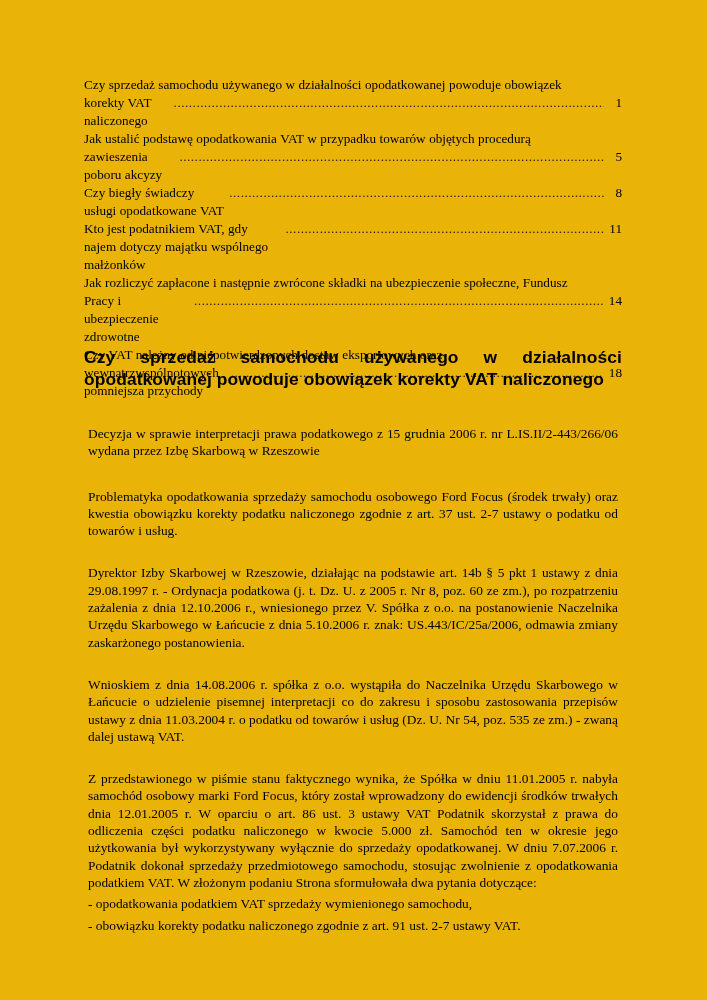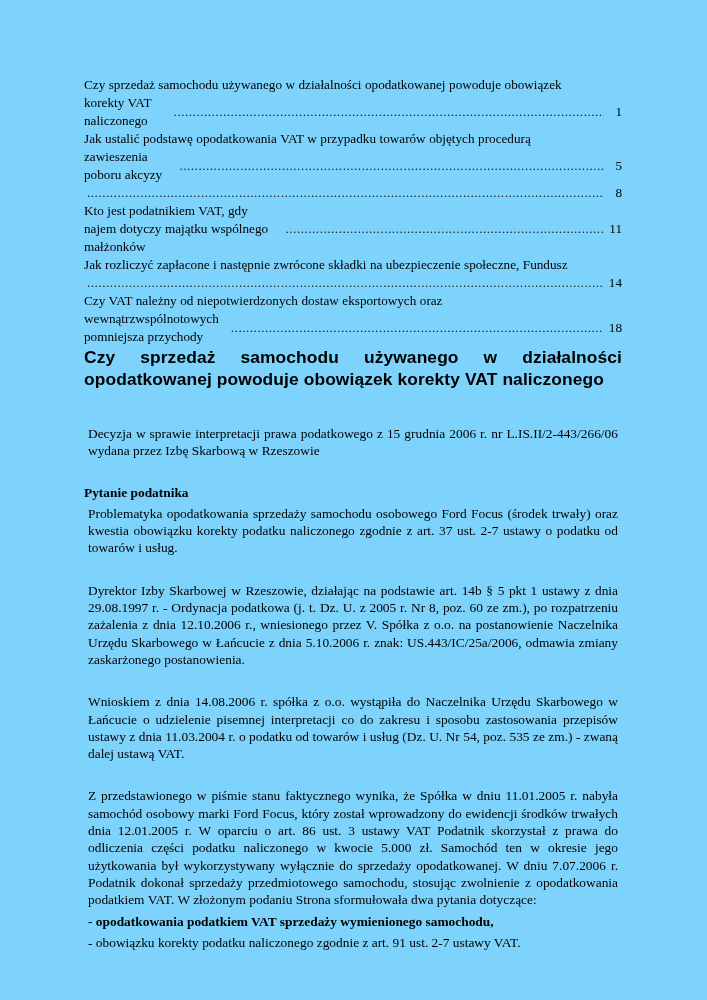--- a/index.html
+++ b/index.html
@@ -15,40 +15,40 @@
     font-family: "Liberation Serif", "DejaVu Serif", serif;
     color: #000000;
     -webkit-font-smoothing: none;
   }
   .page {
     position: absolute;
     left: 0;
     top: 0;
     width: 707px;
     height: 1000px;
-    background: #7dd3fc;
+    background: #eab308;
   }
 
   
   .toc {
     position: absolute;
     left: 84px;
     top: 76px;
     width: 538px;
   }
   .toc-entry {
     font-size: 13.2px;
     line-height: 18px;
     text-align: left;
     margin: 0;
     word-spacing: 0.2px;
   }
   .toc-row {
     display: flex;
-    align-items: center;
+    align-items: flex-start;
     width: 100%;
   }
   .toc-lead {
     flex: 1 1 auto;
     overflow: hidden;
     white-space: nowrap;
     margin: 0 1px 0 3px;
     color: #222;
     font-size: 13.2px;
     letter-spacing: 0.5px;
@@ -122,36 +122,38 @@
       <span class="toc-firstline">Jak ustalić podstawę opodatkowania VAT w przypadku towarów objętych procedurą</span>
       <span class="toc-row">
         <span>zawieszenia poboru akcyzy</span>
         <span class="toc-lead">................................................................................................................................................................................</span>
         <span class="toc-page">5</span>
       </span>
     </div>
 
     <div class="toc-entry">
       <span class="toc-row">
+        <span>Czy biegły świadczy usługi opodatkowane VAT</span>
         <span class="toc-lead">................................................................................................................................................................................</span>
         <span class="toc-page">8</span>
       </span>
     </div>
 
     <div class="toc-entry">
       <span class="toc-row">
         <span>Kto jest podatnikiem VAT, gdy najem dotyczy majątku wspólnego małżonków</span>
         <span class="toc-lead">................................................................................................................................................................................</span>
         <span class="toc-page">11</span>
       </span>
     </div>
 
     <div class="toc-entry">
       <span class="toc-firstline">Jak rozliczyć zapłacone i następnie zwrócone składki na ubezpieczenie społeczne, Fundusz</span>
       <span class="toc-row">
+        <span>Pracy i ubezpieczenie zdrowotne</span>
         <span class="toc-lead">................................................................................................................................................................................</span>
         <span class="toc-page">14</span>
       </span>
     </div>
 
     <div class="toc-entry">
       <span class="toc-firstline">Czy VAT należny od niepotwierdzonych dostaw eksportowych oraz</span>
       <span class="toc-row">
         <span>wewnątrzwspólnotowych pomniejsza przychody</span>
         <span class="toc-lead">................................................................................................................................................................................</span>
@@ -162,33 +164,32 @@
   </div>
 
   <h1 class="article-heading">Czy sprzedaż samochodu używanego w działalności opodatkowanej powoduje obowiązek korekty VAT naliczonego</h1>
 
   <div class="body-block">
 
     <p class="para">Decyzja w sprawie interpretacji prawa podatkowego z 15 grudnia 2006 r. nr L.IS.II/2-443/266/06 wydana przez Izbę Skarbową w Rzeszowie</p>
 
     <div class="gap-20"></div>
 
-    <p class="subhead">Pytanie podatnika</p>
     <p class="para">Problematyka opodatkowania sprzedaży samochodu osobowego Ford Focus (środek trwały) oraz kwestia obowiązku korekty podatku naliczonego zgodnie z art. 37 ust. 2-7 ustawy o podatku od towarów i usług.</p>
 
     <div class="gap-17"></div>
 
     <p class="para">Dyrektor Izby Skarbowej w Rzeszowie, działając na podstawie art. 14b § 5 pkt 1 ustawy z dnia 29.08.1997 r. - Ordynacja podatkowa (j. t. Dz. U. z 2005 r. Nr 8, poz. 60 ze zm.), po rozpatrzeniu zażalenia z dnia 12.10.2006 r., wniesionego przez V. Spółka z o.o. na postanowienie Naczelnika Urzędu Skarbowego w Łańcucie z dnia 5.10.2006 r. znak: US.443/IC/25a/2006, odmawia zmiany zaskarżonego postanowienia.</p>
 
     <div class="gap-17"></div>
 
     <p class="para">Wnioskiem z dnia 14.08.2006 r. spółka z o.o. wystąpiła do Naczelnika Urzędu Skarbowego w Łańcucie o udzielenie pisemnej interpretacji co do zakresu i sposobu zastosowania przepisów ustawy z dnia 11.03.2004 r. o podatku od towarów i usług (Dz. U. Nr 54, poz. 535 ze zm.) - zwaną dalej ustawą VAT.</p>
 
     <div class="gap-17"></div>
 
     <p class="para">Z przedstawionego w piśmie stanu faktycznego wynika, że Spółka w dniu 11.01.2005 r. nabyła samochód osobowy marki Ford Focus, który został wprowadzony do ewidencji środków trwałych dnia 12.01.2005 r. W oparciu o art. 86 ust. 3 ustawy VAT Podatnik skorzystał z prawa do odliczenia części podatku naliczonego w kwocie 5.000 zł. Samochód ten w okresie jego użytkowania był wykorzystywany wyłącznie do sprzedaży opodatkowanej. W dniu 7.07.2006 r. Podatnik dokonał sprzedaży przedmiotowego samochodu, stosując zwolnienie z opodatkowania podatkiem VAT. W złożonym podaniu Strona sformułowała dwa pytania dotyczące:</p>
 
-    <p class="para" style="text-align:left;font-weight:bold;">- opodatkowania podatkiem VAT sprzedaży wymienionego samochodu,</p>
+    <p class="para" style="text-align:left;">- opodatkowania podatkiem VAT sprzedaży wymienionego samochodu,</p>
     <p class="para" style="text-align:center;">- obowiązku korekty podatku naliczonego zgodnie z art. 91 ust. 2-7 ustawy VAT.</p>
 
   </div>
 
 </div>
 
 </body></html>

